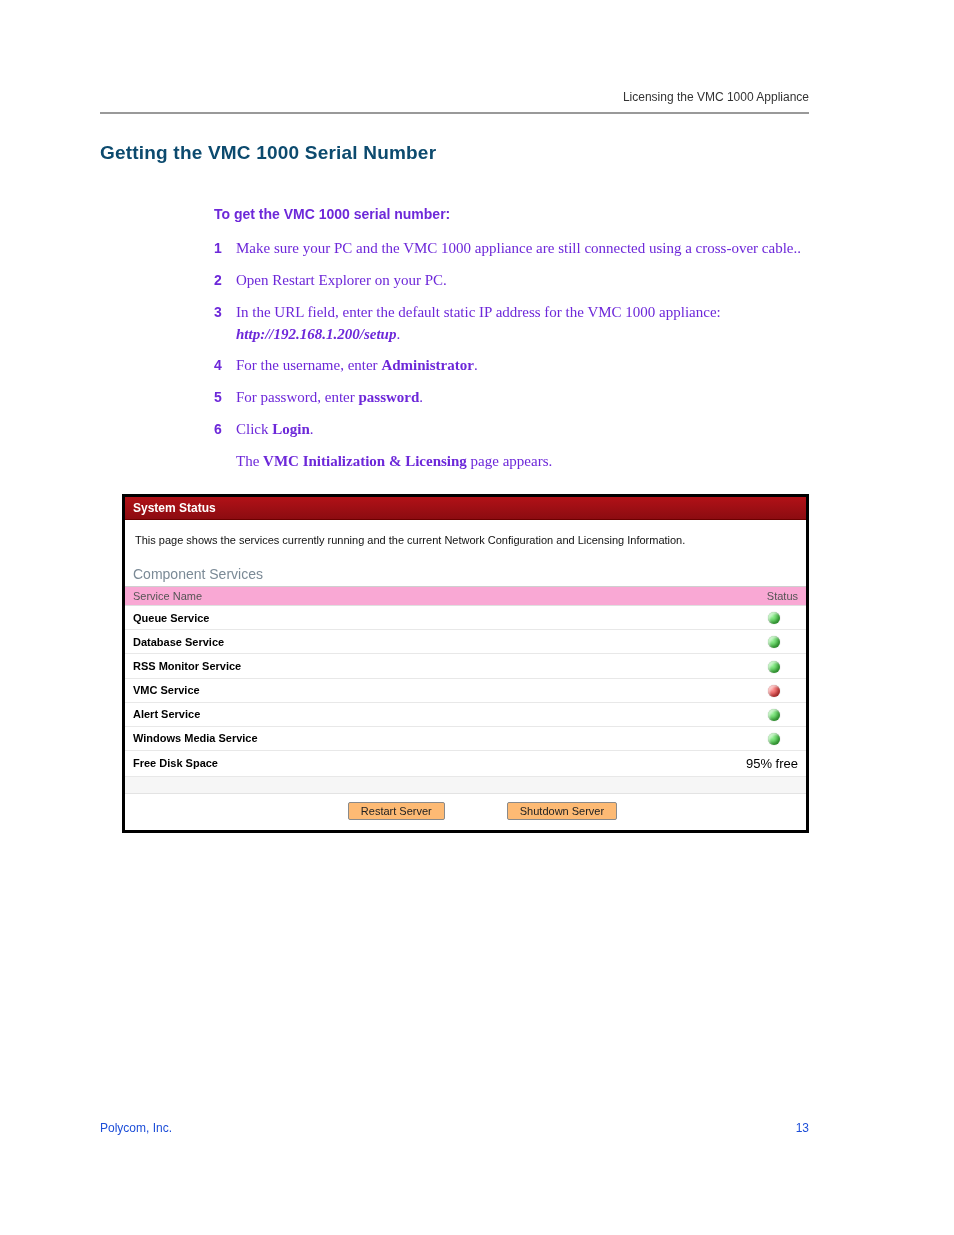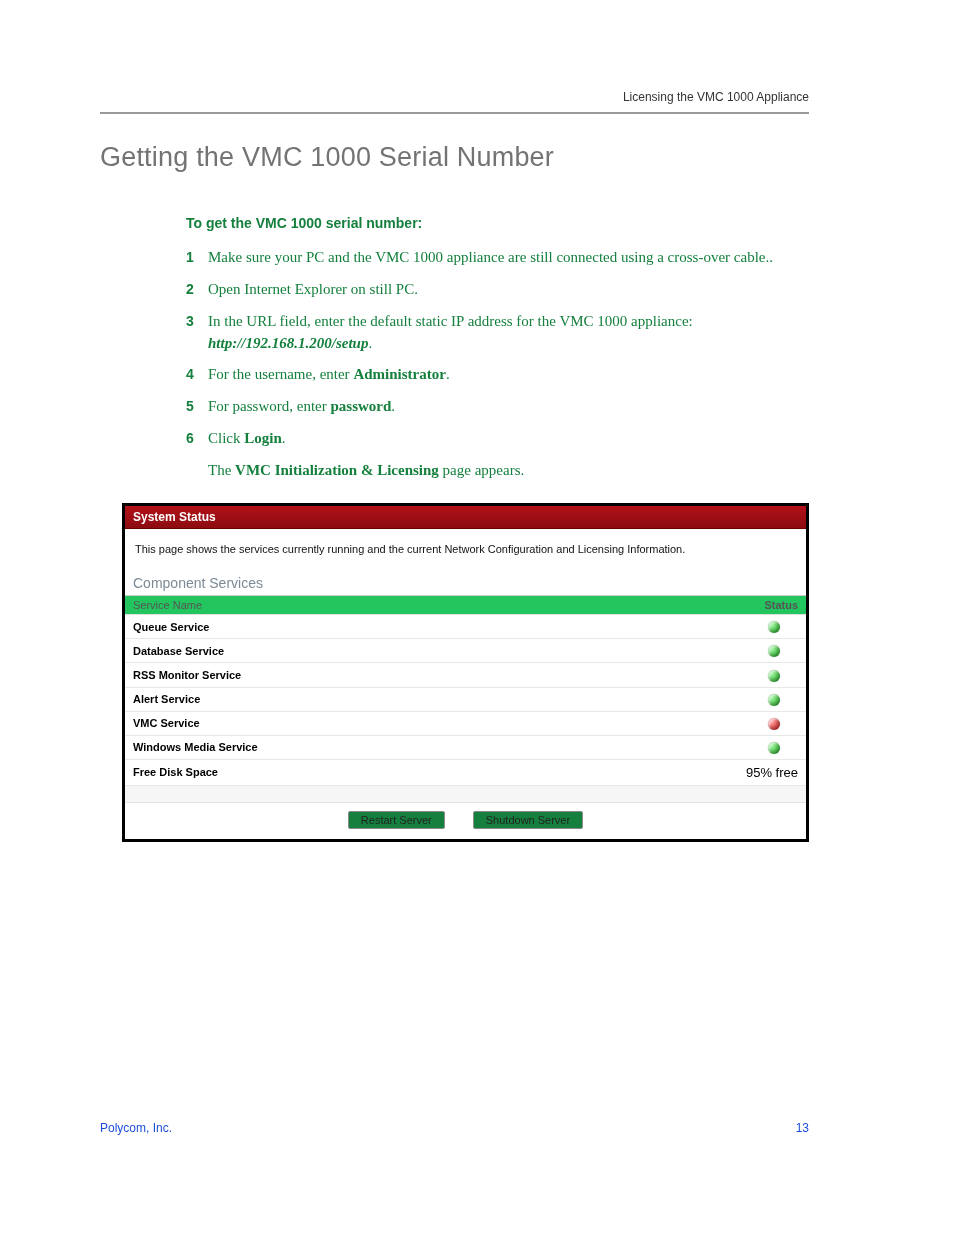--- a/index.html
+++ b/index.html
@@ -19,32 +19,32 @@
   .running-head {
     text-align: right;
     font-size: 12px;
     color: #333;
     padding-bottom: 8px;
     border-bottom: 2px solid #999;
     margin-bottom: 28px;
   }
   h1.title {
     font-family: "Trebuchet MS", "Arial Black", Arial, sans-serif;
-    color: #737373;
-    font-weight: 400;
-    font-size: 27px;
+    color: #0c4a6e;
+    font-weight: 700;
+    font-size: 19px;
     margin: 0 0 40px 0;
     letter-spacing: 0.2px;
   }
   .body {
-    margin-left: 86px;
+    margin-left: 114px;
     font-family: "Palatino Linotype", "Book Antiqua", Georgia, serif;
     font-size: 15px;
     line-height: 1.45;
-    color: #15803d;
+    color: #6d28d9;
   }
   .subhead {
     font-family: "Trebuchet MS", Arial, sans-serif;
     font-weight: 700;
     font-size: 14px;
     margin-bottom: 14px;
   }
   ol.steps {
     list-style: none;
     padding: 0;
@@ -94,25 +94,25 @@
     font-size: 14px;
     color: #7b8a96;
     padding: 2px 8px 4px 8px;
     border-bottom: 1px solid #cfcfcf;
   }
   .shot-cols {
     display: flex;
     font-size: 11px;
     color: #555;
     padding: 3px 8px;
-    background: #22c55e;
+    background: #f9a8d4;
     border-bottom: 1px solid #e0e0e0;
   }
   .shot-cols .col-name { flex: 1; }
-  .shot-cols .col-status { width: 70px; text-align: right; font-weight: bold; }
+  .shot-cols .col-status { width: 70px; text-align: right; }
   .shot-row {
     display: flex;
     align-items: center;
     font-size: 11px;
     color: #000;
     padding: 5px 8px;
     border-bottom: 1px solid #e8e8e8;
   }
   .shot-row .svc { flex: 1; font-weight: 700; }
   .shot-row .stat { width: 70px; text-align: right; }
@@ -134,24 +134,25 @@
   .shot-buttons {
     display: flex;
     justify-content: center;
     gap: 28px;
     padding: 8px 0 10px;
   }
   .win-btn {
     font-family: Arial, Helvetica, sans-serif;
     font-size: 11px;
     padding: 2px 12px;
-    background: #15803d;
+    background: #fdba74;
     border: 1px solid #8a8a8a;
     border-radius: 2px;
     color: #222;
+    margin-left: 34px;
   }
 
   .footer {
     position: absolute;
     left: 100px; right: 95px;
     bottom: 100px;
     display: flex;
     justify-content: space-between;
     font-family: "Trebuchet MS", Arial, sans-serif;
     font-size: 12px;
@@ -169,21 +170,21 @@
   <div class="body">
     <div class="subhead">To get the VMC 1000 serial number:</div>
 
     <ol class="steps">
       <li>
         <span class="num">1</span>
         <span class="txt">Make sure your PC and the VMC 1000 appliance are still connected using a cross-over cable..</span>
       </li>
       <li>
         <span class="num">2</span>
-        <span class="txt">Open Internet Explorer on still PC.</span>
+        <span class="txt">Open Restart Explorer on your PC.</span>
       </li>
       <li>
         <span class="num">3</span>
         <span class="txt">
           <span>In the URL field, enter the default static IP address for the VMC 1000 appliance: </span><span class="bi">http://192.168.1.200/setup</span><span>.</span>
         </span>
       </li>
       <li>
         <span class="num">4</span>
         <span class="txt">
@@ -221,26 +222,26 @@
     </div>
     <div class="shot-row">
       <div class="svc">Database Service</div>
       <div class="stat"><span class="dot green"></span></div>
     </div>
     <div class="shot-row">
       <div class="svc">RSS Monitor Service</div>
       <div class="stat"><span class="dot green"></span></div>
     </div>
     <div class="shot-row">
-      <div class="svc">Alert Service</div>
-      <div class="stat"><span class="dot green"></span></div>
-    </div>
-    <div class="shot-row">
       <div class="svc">VMC Service</div>
       <div class="stat"><span class="dot red"></span></div>
+    </div>
+    <div class="shot-row">
+      <div class="svc">Alert Service</div>
+      <div class="stat"><span class="dot green"></span></div>
     </div>
     <div class="shot-row">
       <div class="svc">Windows Media Service</div>
       <div class="stat"><span class="dot green"></span></div>
     </div>
     <div class="shot-row">
       <div class="svc">Free Disk Space</div>
       <div class="stat" style="font-size:13px;color:#000;">95% free</div>
     </div>
 

